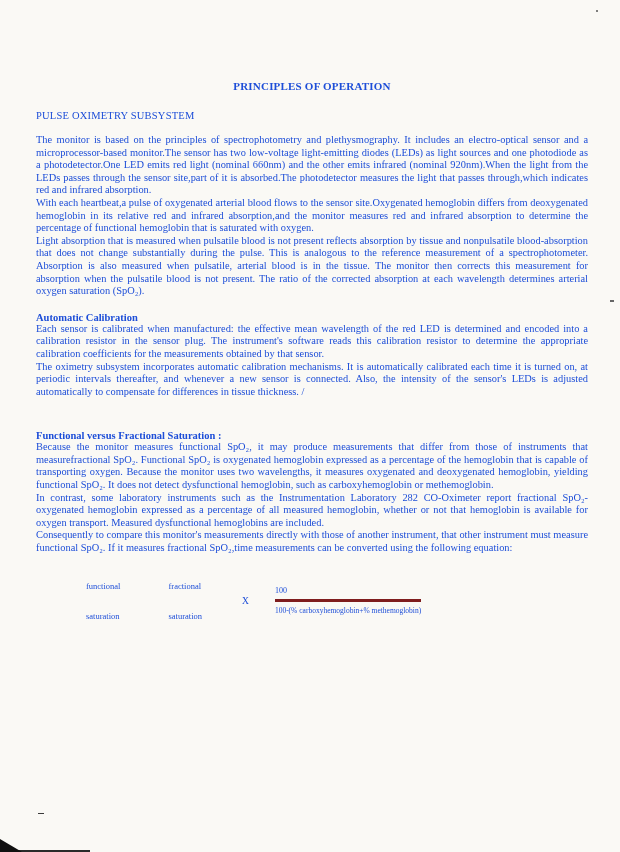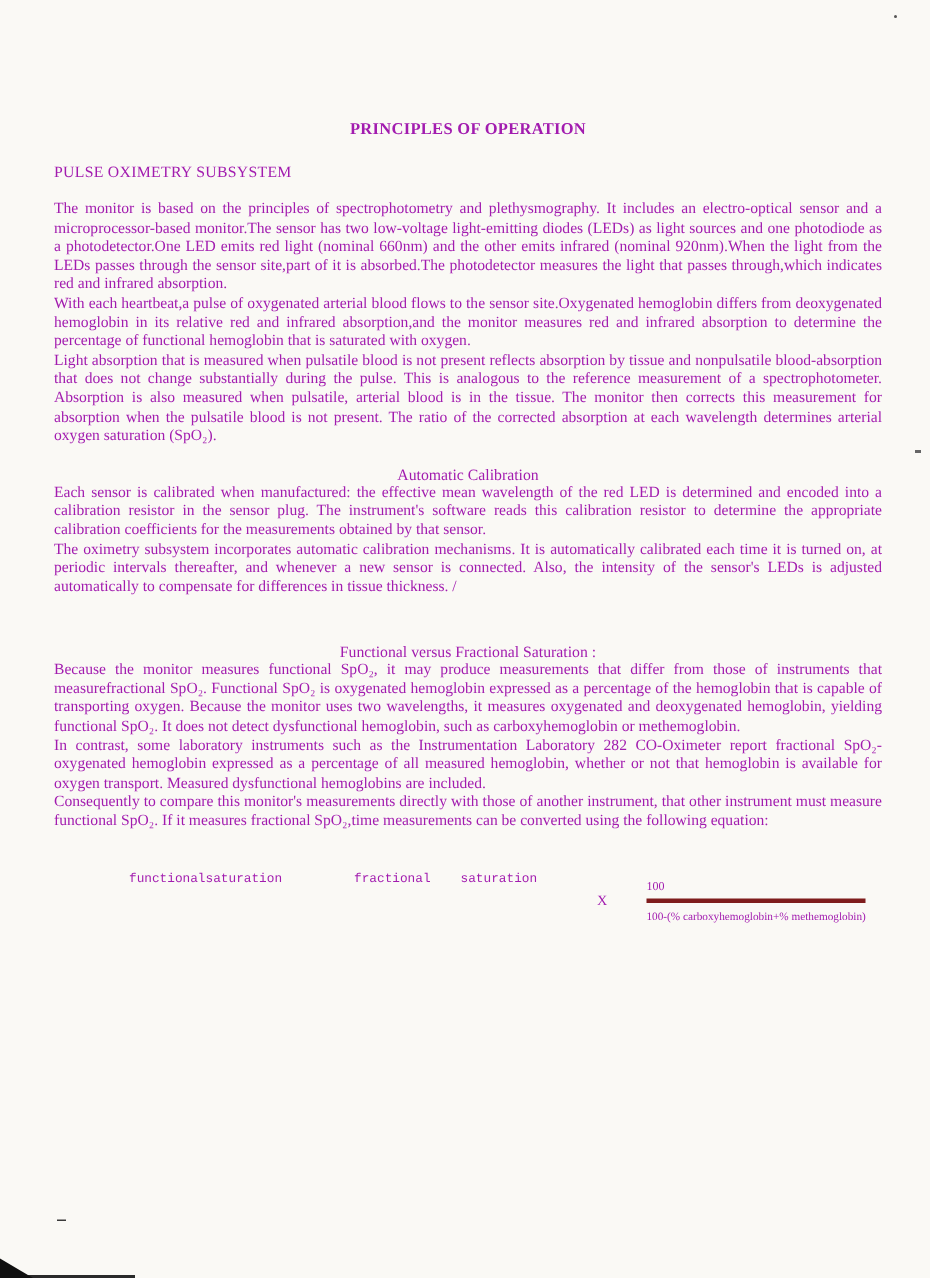--- a/index.html
+++ b/index.html
@@ -5,62 +5,60 @@
   html, body { margin: 0; padding: 0; background: #d8d8d8; }
   .page {
     position: relative;
     width: 620px;
     height: 852px;
     margin: 0 auto;
     background: #faf9f5;
     box-sizing: border-box;
     padding: 80px 32px 0 36px;
     font-family: "Liberation Serif", "DejaVu Serif", serif;
-    color: #a21caf;
+    color: #1d4ed8;
     overflow: hidden;
   }
   .doc-title {
     text-align: center;
     font-weight: bold;
     font-size: 11px;
     letter-spacing: 0.2px;
     margin: 0 0 18px 0;
   }
   .section-heading-caps {
     font-size: 10.5px;
     font-weight: normal;
     letter-spacing: 0.2px;
     margin: 0 0 13px 0;
   }
   .section-heading-bold {
     font-size: 10.5px;
-    font-weight: normal;
+    font-weight: bold;
     margin: 14px 0 0 0;
-    text-align: center;
   }
   .section-heading-bold.big-gap { margin-top: 32px; }
   p.body-par {
     font-size: 10.4px;
     line-height: 12.6px;
     margin: 0;
     text-align: justify;
   }
   .equation {
     display: flex;
     align-items: stretch;
     margin: 26px 0 0 50px;
     font-size: 8.5px;
     line-height: 10px;
   }
   .eq-pair {
     display: flex;
-    flex-direction: row;
+    flex-direction: column;
     justify-content: space-between;
     height: 40px;
-    font-family: Liberation Mono, monospace;
   }
   .eq-pair.second { margin-left: 48px; gap: 20px; }
   .eq-operator {
     align-self: center;
     margin-left: 40px;
     font-size: 9.5px;
   }
   .eq-fraction {
     display: flex;
     flex-direction: column;

